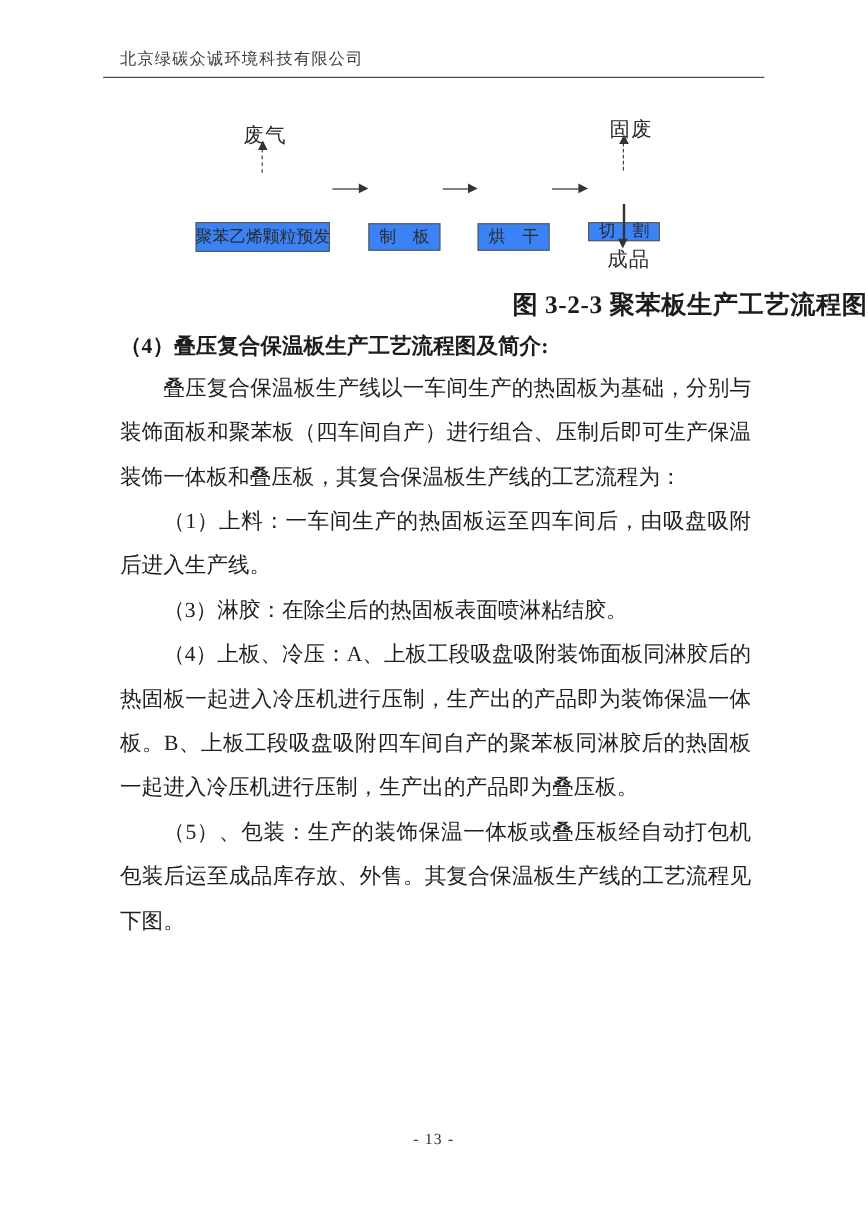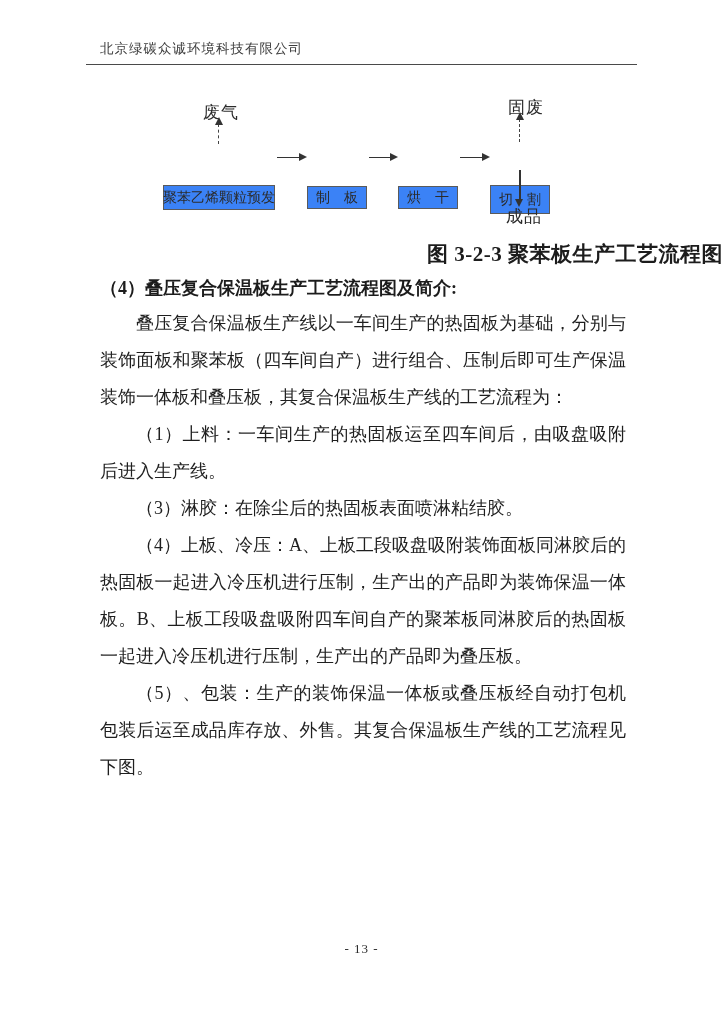--- a/index.html
+++ b/index.html
@@ -84,21 +84,21 @@
     <div class="fc-box" style="left:307px; top:51px; width:60px; height:23px;">
       <span>制　板</span>
     </div>
     <span class="arrow-right" style="left:369px; top:61.5px; width:22px;"></span>
 
     <div class="fc-box" style="left:398px; top:51px; width:60px; height:23px;">
       <span>烘　干</span>
     </div>
     <span class="arrow-right" style="left:460px; top:61.5px; width:23px;"></span>
 
-    <div class="fc-box" style="left:490px; top:50px; width:60px; height:29px;">
+    <div class="fc-box" style="left:490px; top:50px; width:60px; height:16px;">
       <span>切　割</span>
     </div>
 
     <span class="fc-label" style="left:508px; top:1px;">固废</span>
     <span class="arrow-up-dashed" style="left:519px; top:24px; height:23px;"></span>
 
     <span class="arrow-down-solid" style="left:519px; top:75px; height:30px;"></span>
     <span class="fc-label" style="left:506px; top:110px;">成品</span>
   </div>
 

